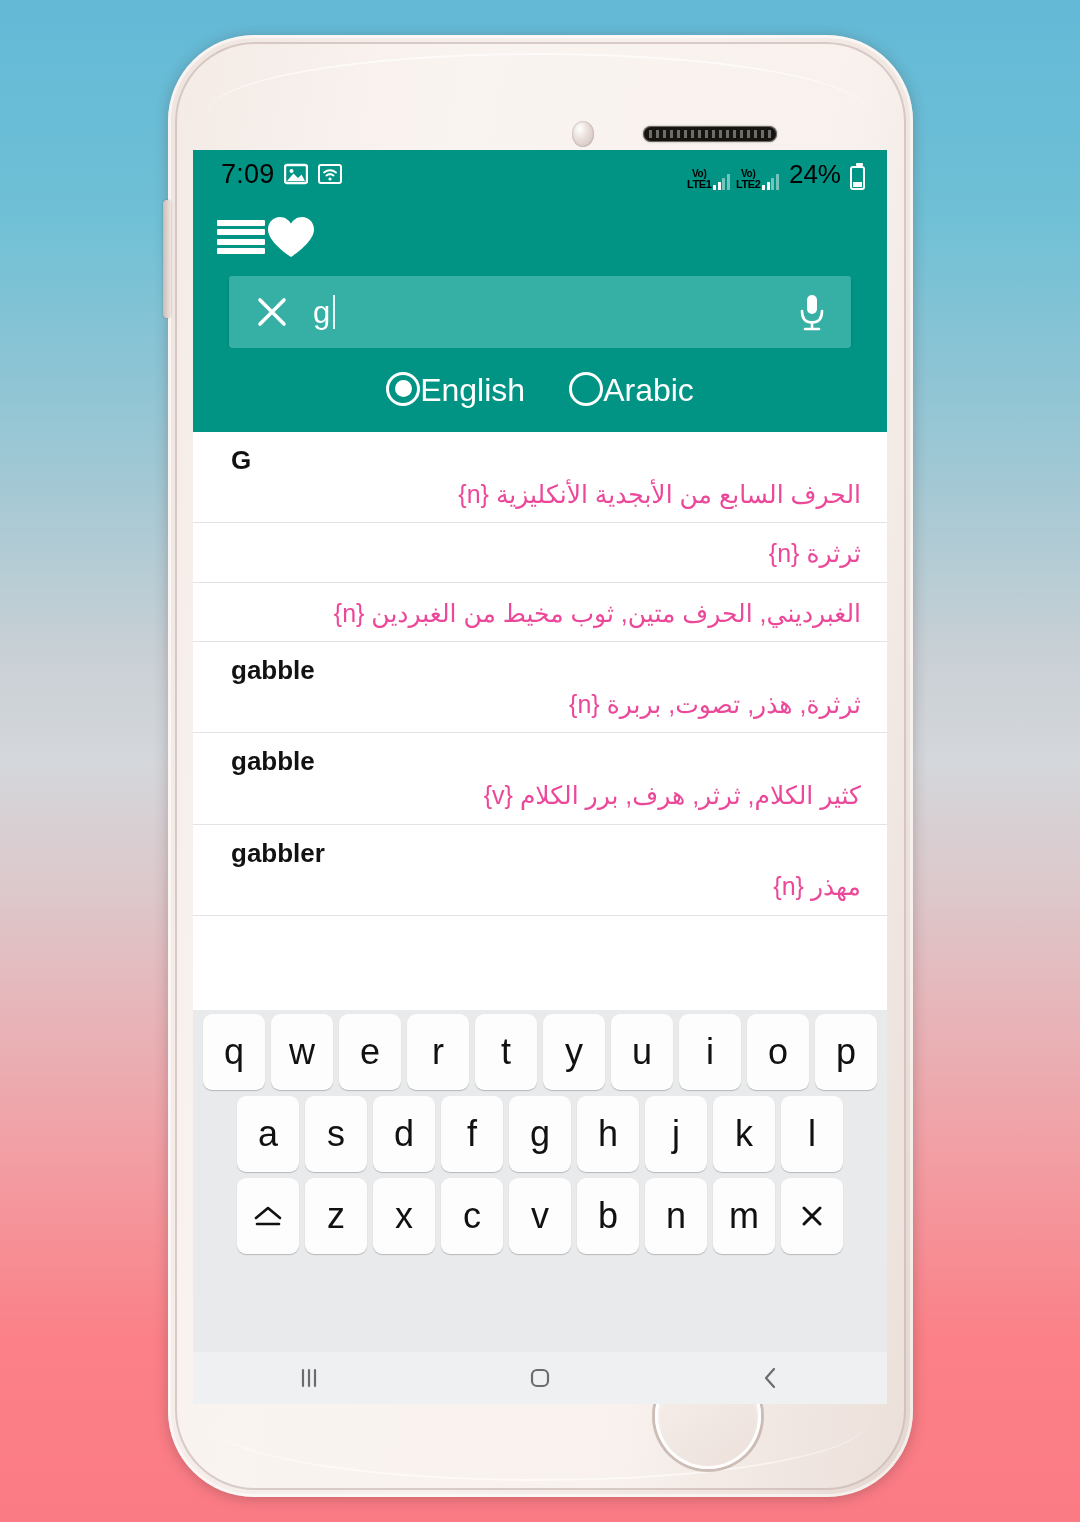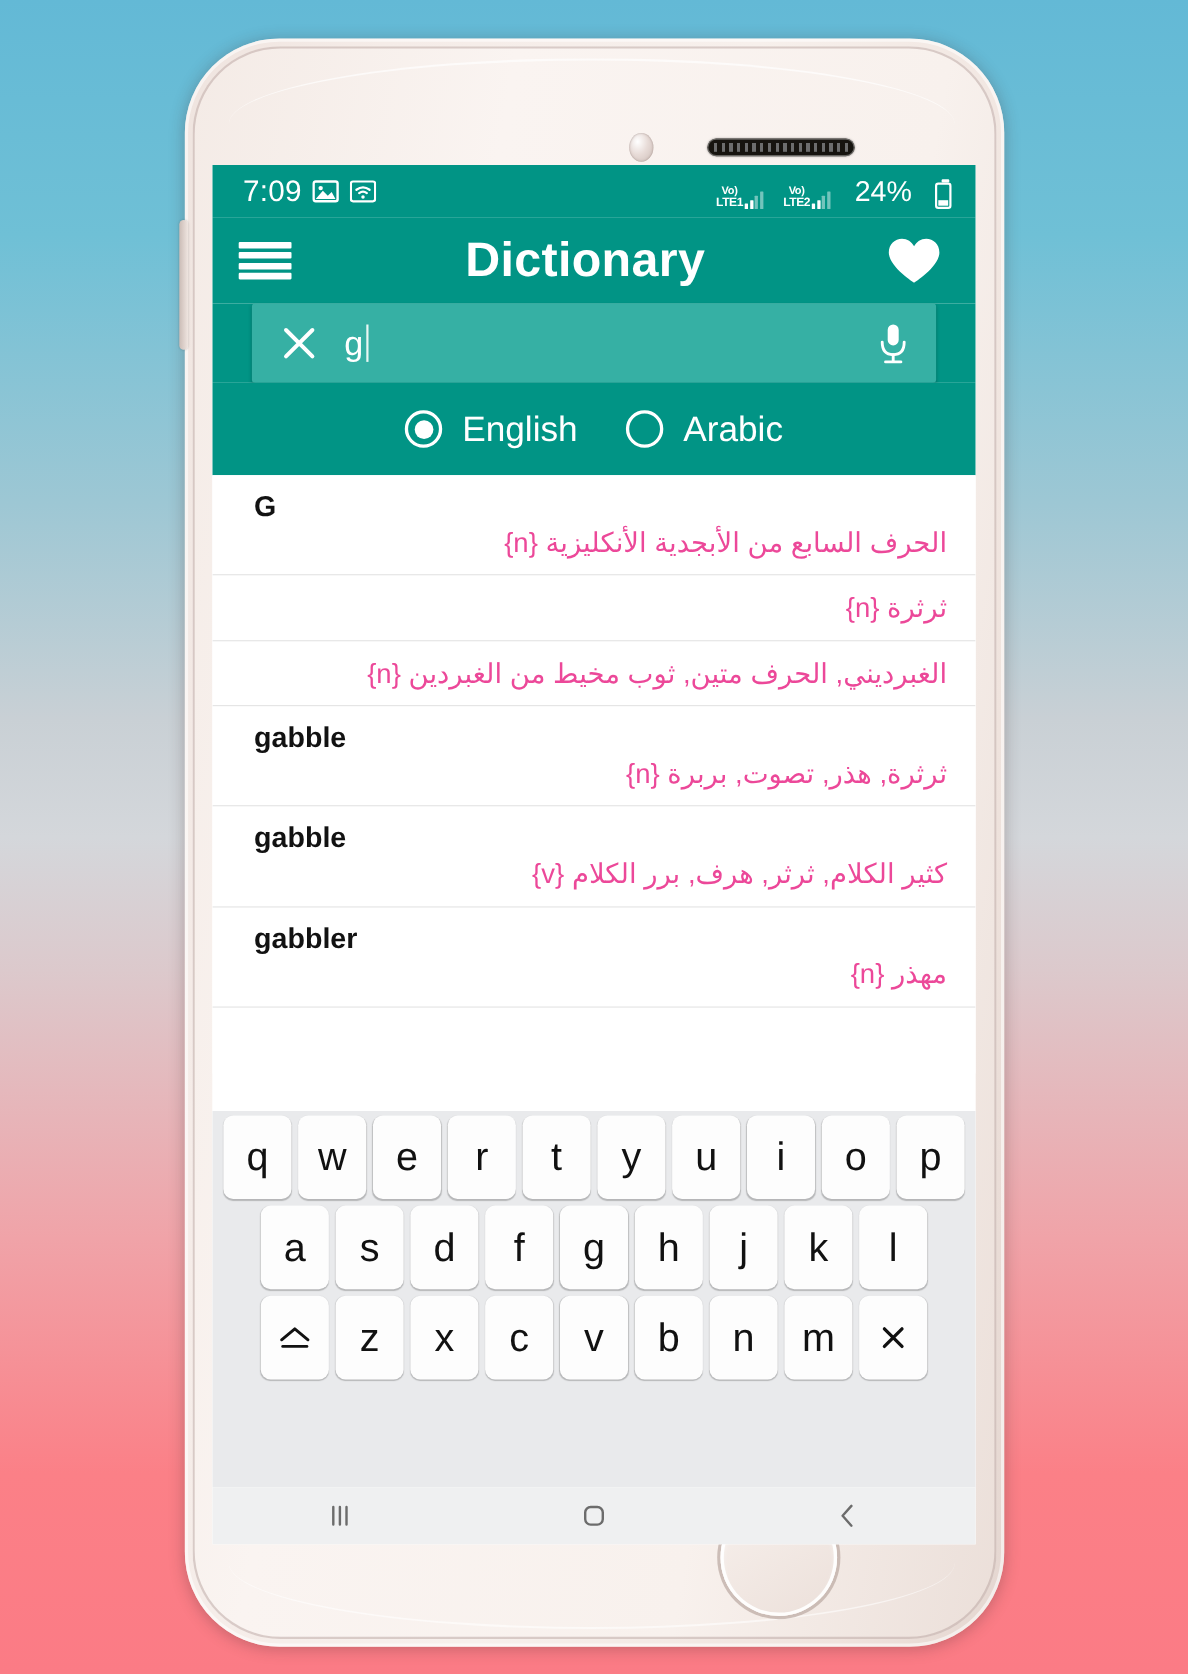--- a/index.html
+++ b/index.html
@@ -124,26 +124,26 @@
     overflow: hidden;
   }
 
   
   #status-bar {
     height: 48px;
     background: #019485;
     display: flex;
     align-items: center;
     padding: 0 22px 0 28px;
-    color: #ffffff;
+    color: #000000;
   }
   #status-left { display:flex; align-items:center; gap:10px; }
   #status-clock { font-size: 27px; font-weight: 400; letter-spacing: .2px; }
   .sb-icon { display:inline-flex; align-items:center; justify-content:center; }
-  #status-right { margin-left:auto; display:flex; align-items:flex-end; gap:18px; }
+  #status-right { margin-left:auto; display:flex; align-items:flex-end; gap:6px; }
   .volte-group { display:flex; align-items:flex-end; gap:2px; }
   .volte-label { line-height:1; text-align:center; }
   .volte-label .t1 { display:block; font-size:10px; font-weight:700; letter-spacing:-.3px; }
   .volte-label .t2 { display:block; font-size:11px; font-weight:700; letter-spacing:-.4px; }
   .bars { display:flex; align-items:flex-end; gap:1.5px; height:17px; }
   .bars i { display:block; width:3px; background:#ffffff; border-radius:.5px; }
   .bars i:nth-child(1){height:5px;}
   .bars i:nth-child(2){height:8px;}
   .bars i:nth-child(3){height:12px;}
   .bars i:nth-child(4){height:16px;}
@@ -191,21 +191,21 @@
   #caret { display:inline-block; width:2px; height:34px; background:#e8f7f4; margin-left:3px; }
   #mic-icon { width:34px; height:40px; flex:0 0 auto; }
 
   
   #lang-row {
     background:#019485;
     height:84px;
     display:flex; align-items:center; justify-content:center;
     gap:44px;
   }
-  .radio-opt { display:flex; align-items:center; gap:18px; cursor:pointer; }
+  .radio-opt { display:flex; gap:0; cursor:pointer; }
   .radio-ring {
     width:34px; height:34px; border-radius:50%;
     border:3px solid #ffffff; display:flex; align-items:center; justify-content:center;
   }
   .radio-ring .dot { width:17px; height:17px; border-radius:50%; background:#ffffff; }
   .radio-label { color:#ffffff; font-size:32px; }
 
   
   #results { background:#ffffff; height: 544px; overflow:hidden; }
   .result-row {
@@ -326,21 +326,20 @@
         </div>
       </div>
 
       <div id="app-bar">
         <div id="menu-icon">
           <span></span>
             <span></span>
             <span></span>
             <span></span>
         </div>
-        <div id="app-title">Dictionary</div>
         <div id="fav-icon">
           <svg width="50" height="44" viewBox="0 0 50 44">
             <path d="M25 42 C25 42 2 27.5 2 14.5 C2 7 7.6 2 14 2 C18.9 2 22.8 4.8 25 8.8 C27.2 4.8 31.1 2 36 2 C42.4 2 48 7 48 14.5 C48 27.5 25 42 25 42 Z" fill="#ffffff"></path>
           </svg>
         </div>
       </div>
 
       <div id="search-region">
         <div id="search-box">
           <span id="clear-icon">

